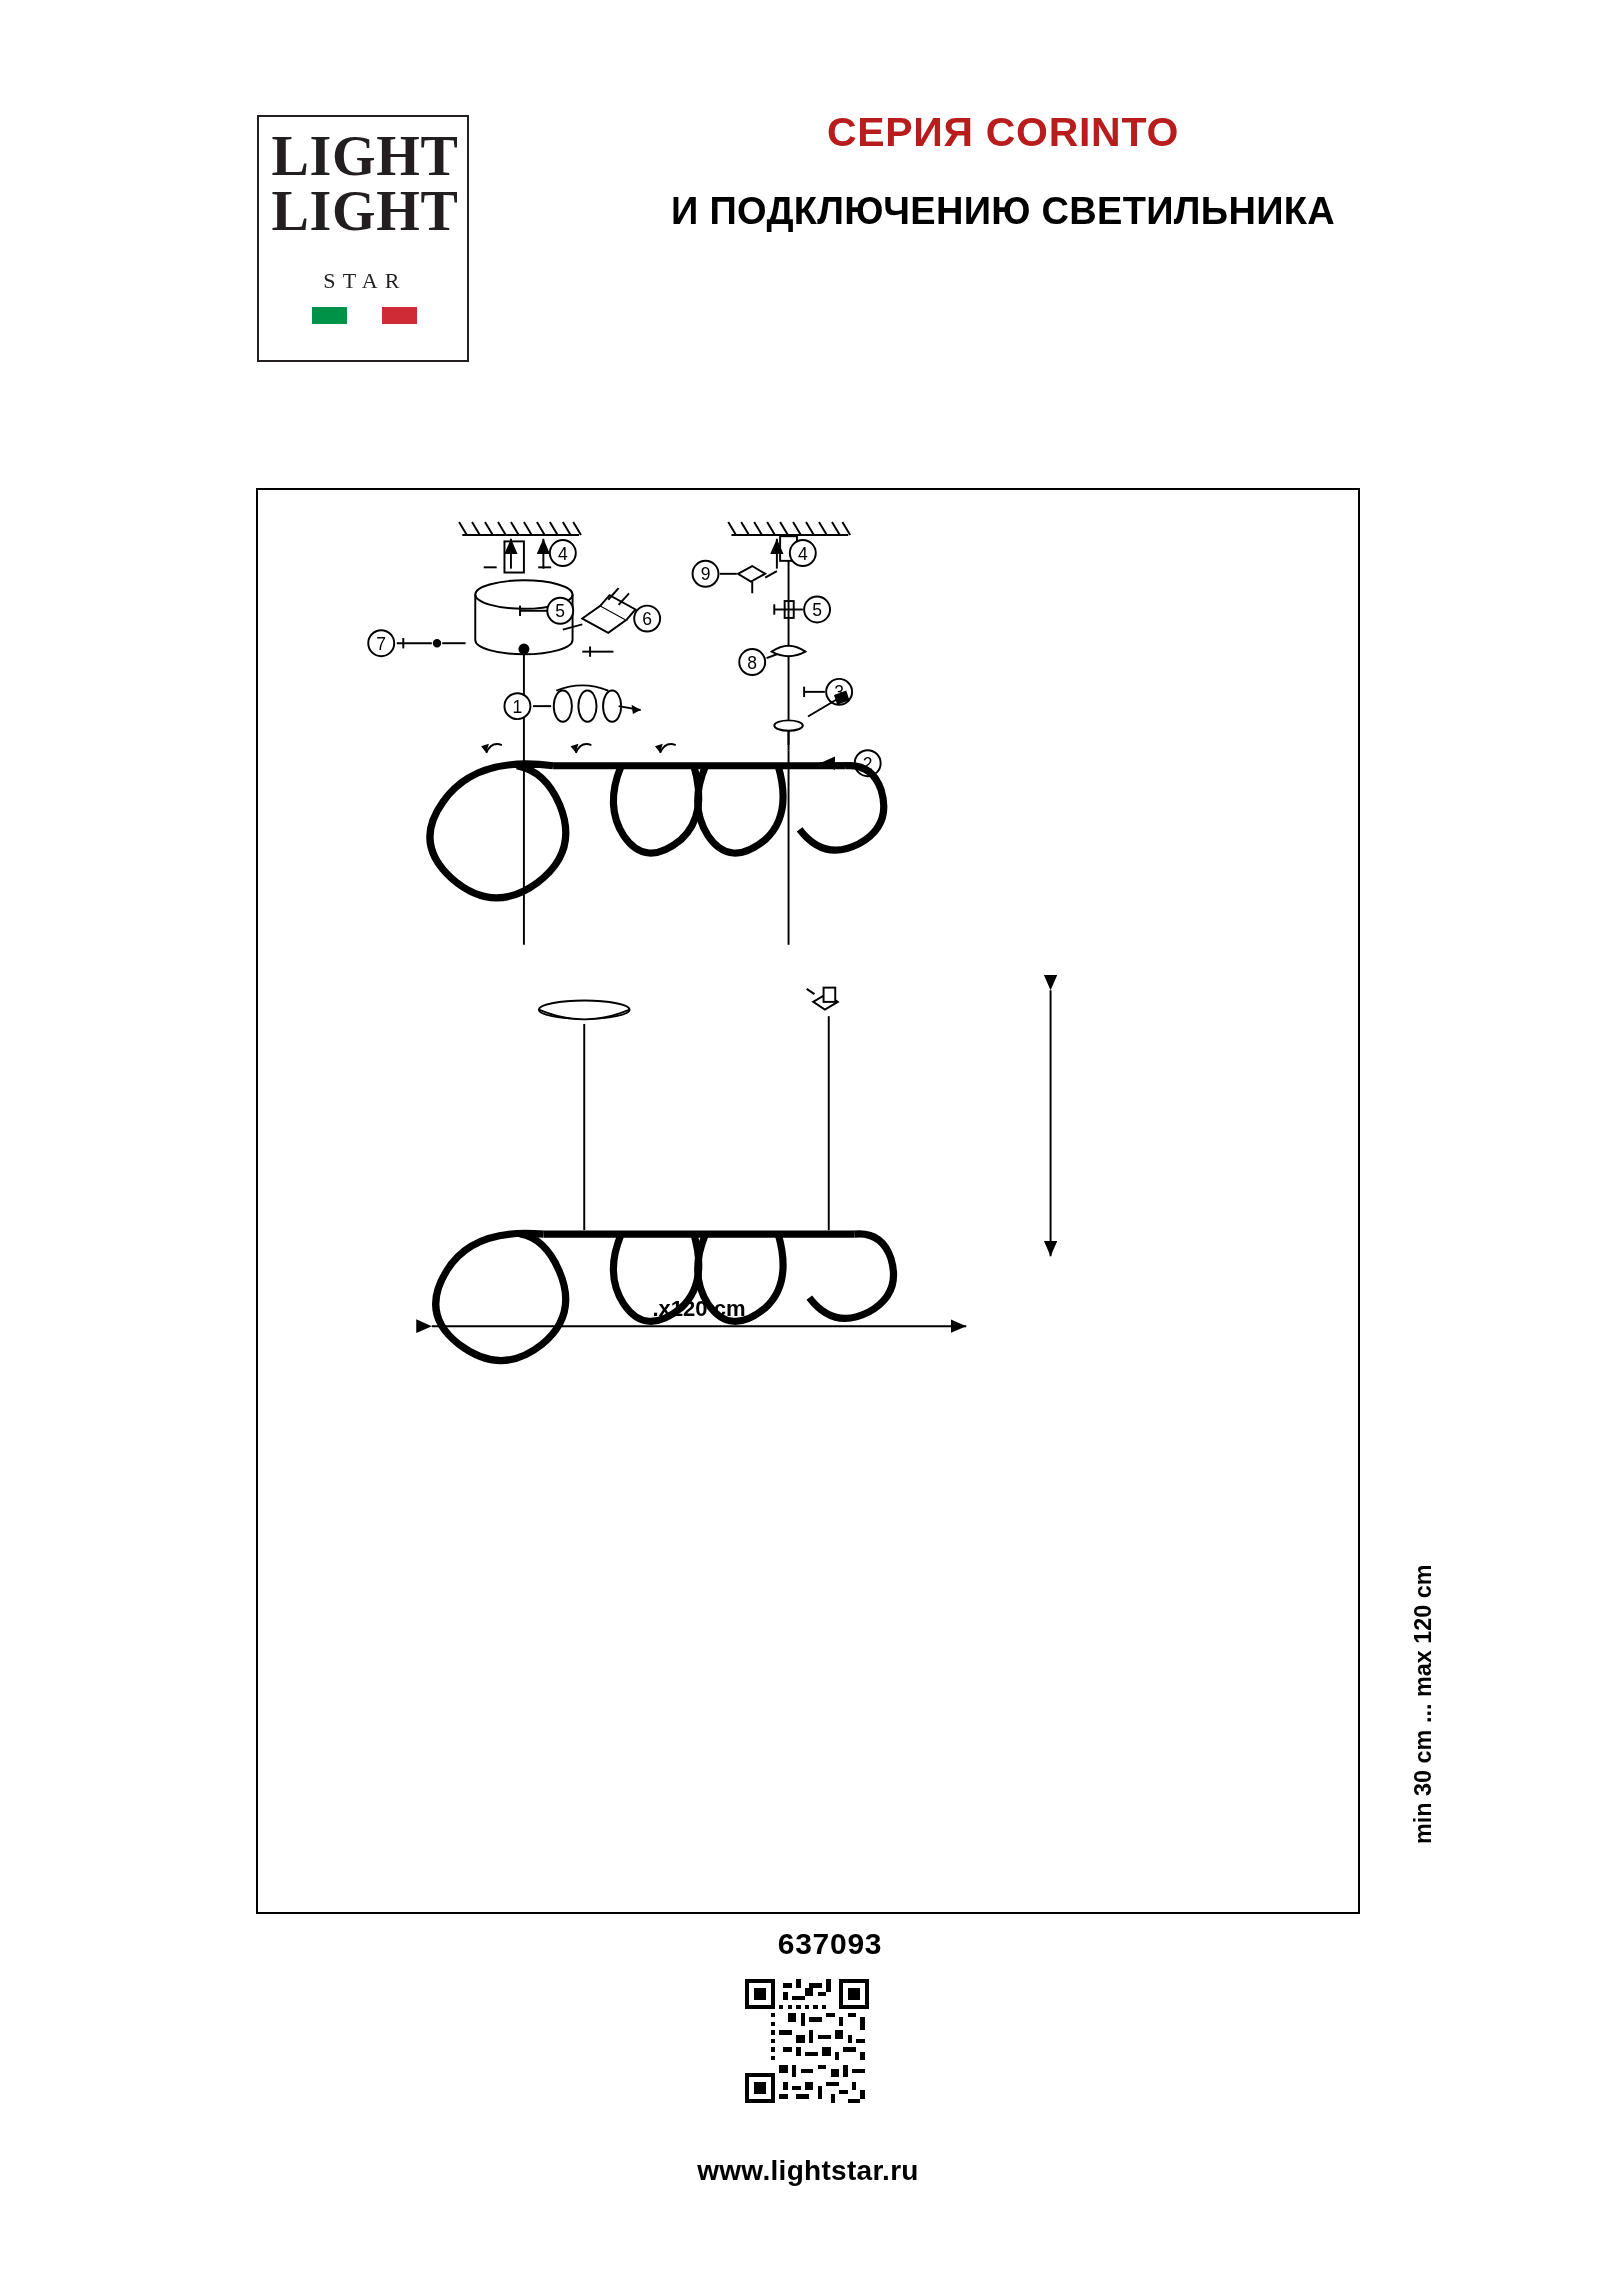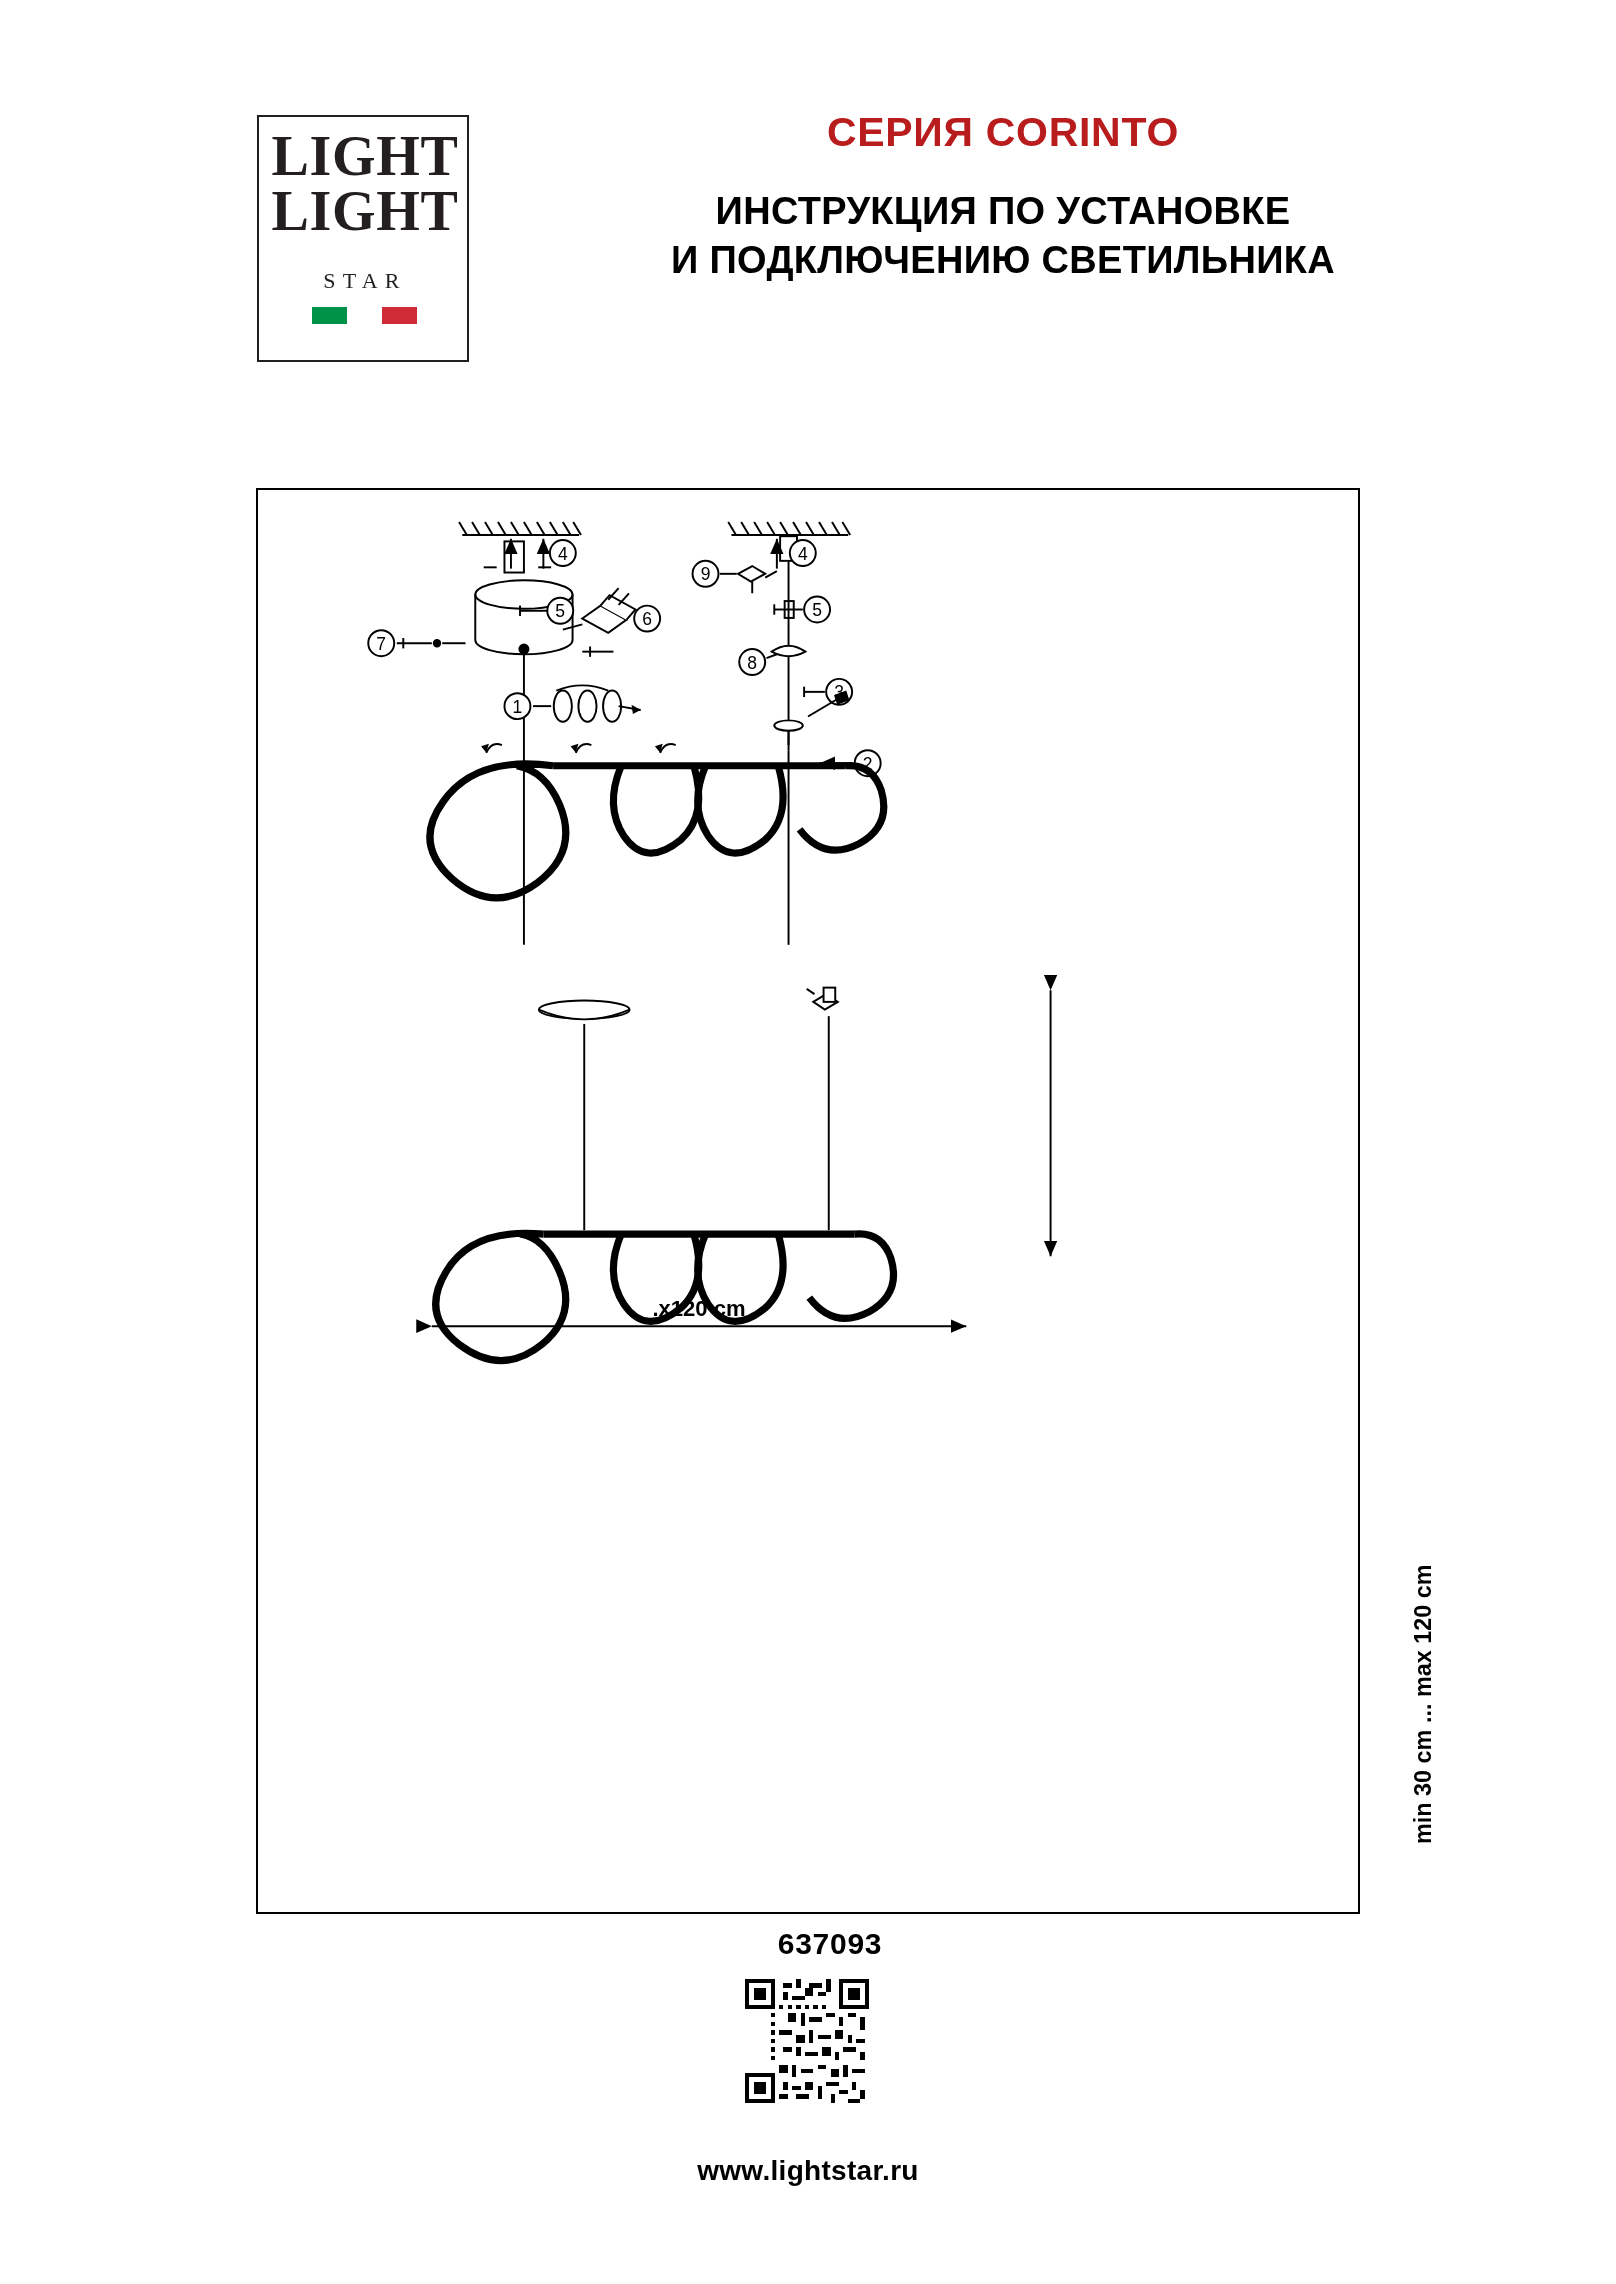--- a/index.html
+++ b/index.html
@@ -174,21 +174,20 @@
       <div class="flag">
         <div class="g"></div>
           <div class="w"></div>
           <div class="r"></div>
       </div>
     </div>
 
     <div class="header-texts">
       <div class="series-line">СЕРИЯ CORINTO</div>
       <div class="instr">
-        <div>ИНСТРУКЦИЯ ПО УСТАНОВКЕ</div>
         <div>И ПОДКЛЮЧЕНИЮ СВЕТИЛЬНИКА</div>
       </div>
     </div>
   </div>
 
   <div class="frame">
     <svg class="diagram" viewBox="0 0 1696 2190" xmlns="http://www.w3.org/2000/svg">
       <defs>
         <marker id="arrS" markerWidth="10" markerHeight="10" refX="8" refY="3.5" orient="auto">
           <path d="M0,0 L8,3.5 L0,7 z" fill="#000"></path>

